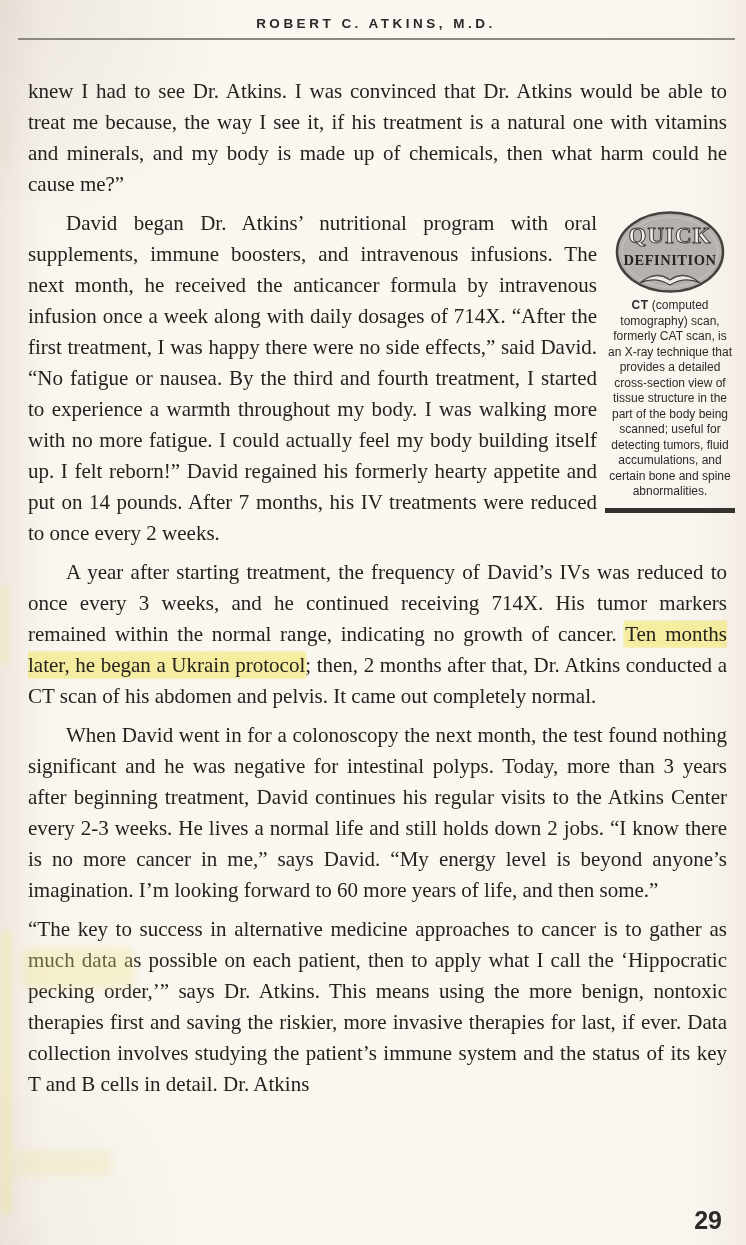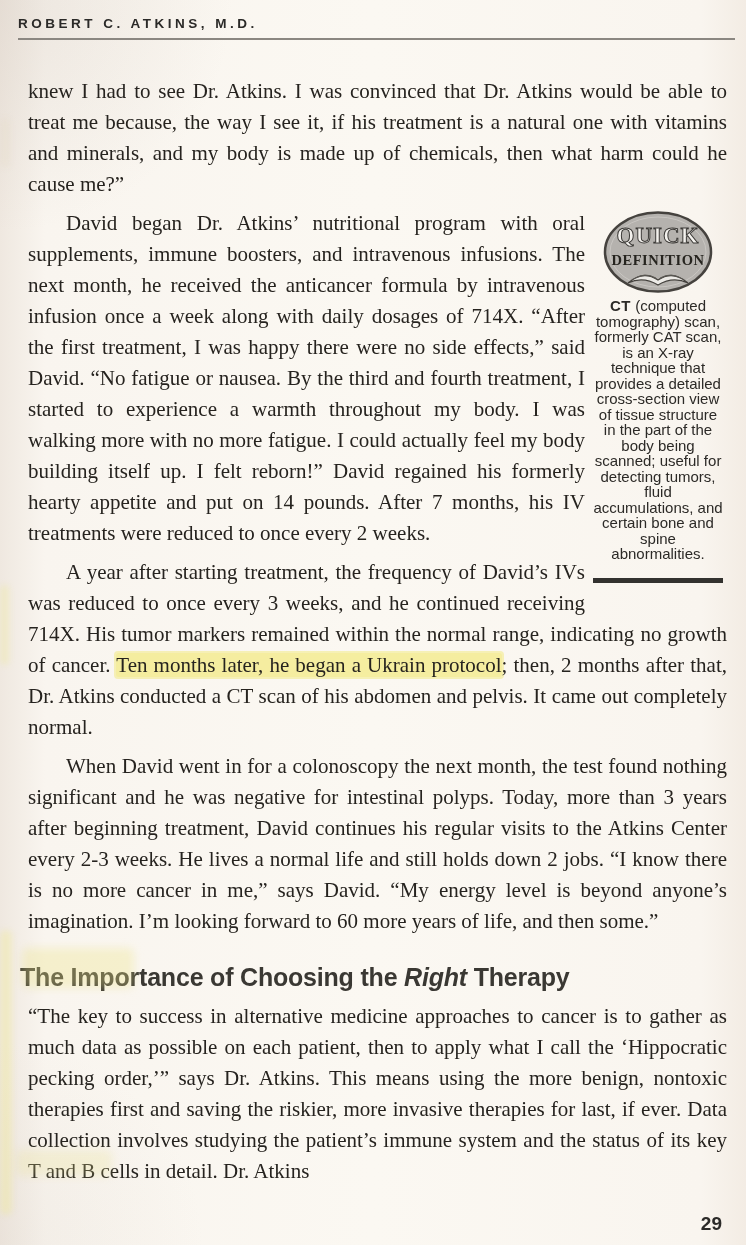--- a/index.html
+++ b/index.html
@@ -12,21 +12,21 @@
       linear-gradient(90deg,#efe8e0 0%,#f9f5ef 6%,#fbf8f2 50%,#f9f5ef 94%,#f3ece4 100%);
     color:#26231f;
     position:relative;
     overflow:hidden;
   }
   .page{position:relative;width:746px;height:1245px;}
 
   
   .running-head{
     padding:16px 12px 0 18px;
-    text-align:left;
+    text-align:center;
     font-family:"Liberation Sans", sans-serif;
     font-weight:bold;
     font-size:13.5px;
     letter-spacing:3.5px;
     color:#2b2a28;
   }
   .head-rule{
     margin:7px 11px 0 18px;
     border-top:2px solid #8b8781;
     height:0;
@@ -45,29 +45,29 @@
   .hl{
     background:rgba(240,229,92,0.55);
     box-shadow:0 0 0 2px rgba(240,229,92,0.40);
     border-radius:2px;
   }
 
   
   .sidebar{
     float:right;
     width:130px;
-    margin:2px 12px 6px 8px;
-    padding-bottom:16px;
+    margin:2px 0 6px 8px;
+    padding-bottom:8px;
     border-bottom:5px solid #33322f;
     text-align:center;
   }
   .badge{display:block;margin:0 auto 4px auto;}
   .definition{
     font-family:"Liberation Sans", sans-serif;
-    font-size:15px;
+    font-size:12px;
     line-height:15.5px;
     color:#2c2a27;
     text-align:center;
     text-indent:0 !important;
   }
   .definition b{font-weight:bold;letter-spacing:0.5px;}
 
   
   h2.section{
     font-family:"Liberation Sans", sans-serif;
@@ -80,21 +80,21 @@
     text-indent:0;
   }
   h2.section .em-ital{font-style:italic;}
 
   
   .folio{
     position:absolute;
     right:24px;bottom:10px;
     font-family:"Liberation Sans", sans-serif;
     font-weight:bold;
-    font-size:19px;
+    font-size:25px;
     color:#2b2a28;
   }
 
   
   .smudge{position:absolute;pointer-events:none;border-radius:6px;}
   .sm1{left:0;top:930px;width:12px;height:285px;background:rgba(240,234,120,0.28);filter:blur(3px);}
   .sm2{left:22px;top:948px;width:112px;height:40px;background:rgba(236,229,135,0.33);filter:blur(4px);}
   .sm3{left:16px;top:1150px;width:96px;height:26px;background:rgba(236,229,145,0.25);filter:blur(4px);}
   .sm4{left:0;top:585px;width:9px;height:80px;background:rgba(240,234,120,0.25);filter:blur(3px);}
   .sm5{left:0;top:118px;width:10px;height:50px;background:rgba(228,214,190,0.25);filter:blur(3px);}
@@ -124,21 +124,20 @@
       </svg>
       <div class="definition"><b>CT</b><span> (computed tomography) scan, formerly CAT scan, is an X-ray technique that provides a detailed cross-section view of tissue structure in the part of the body being scanned; useful for detecting tumors, fluid accumulations, and certain bone and spine abnormalities.</span></div>
     </div>
 
     <p class="indent"><span>David began Dr. Atkins’ nutritional program with oral supplements, immune boosters, and intravenous infusions. The next month, he received the anticancer formula by intravenous infusion once a week along with daily dosages of 714X. “After the first treatment, I was happy there were no side effects,” said David. “No fatigue or nausea. By the third and fourth treatment, I started to experience a warmth throughout my body. I was walking more with no more fatigue. I could actually </span><span class="ital">feel</span><span> my body building itself up. I felt reborn!” David regained his formerly hearty appetite and put on 14 pounds. After 7 months, his IV treatments were reduced to once every 2 weeks.</span></p>
 
     <p class="indent"><span>A year after starting treatment, the frequency of David’s IVs was reduced to once every 3 weeks, and he continued receiving 714X. His tumor markers remained within the normal range, indicating no growth of cancer. </span><span class="hl">Ten months later, he began a Ukrain protocol</span><span>; then, 2 months after that, Dr. Atkins conducted a CT scan of his abdomen and pelvis. It came out completely normal.</span></p>
 
     <p class="indent">When David went in for a colonoscopy the next month, the test found nothing significant and he was negative for intestinal polyps. Today, more than 3 years after beginning treatment, David continues his regular visits to the Atkins Center every 2-3 weeks. He lives a normal life and still holds down 2 jobs. “I know there is no more cancer in me,” says David. “My energy level is beyond anyone’s imagination. I’m looking forward to 60 more years of life, and then some.”</p>
 
-    <h2 class="section"><span>The Importance of Choosing the </span><span class="em-ital">Right</span><span> Therapy</span></h2>
 
     <p>“The key to success in alternative medicine approaches to cancer is to gather as much data as possible on each patient, then to apply what I call the ‘Hippocratic pecking order,’” says Dr. Atkins. This means using the more benign, nontoxic therapies first and saving the riskier, more invasive therapies for last, if ever. Data collection involves studying the patient’s immune system and the status of its key T and B cells in detail. Dr. Atkins</p>
 
   </div>
 
   <div class="folio">29</div>
 
   <div class="smudge sm1"></div>
   <div class="smudge sm2"></div>
   <div class="smudge sm3"></div>

